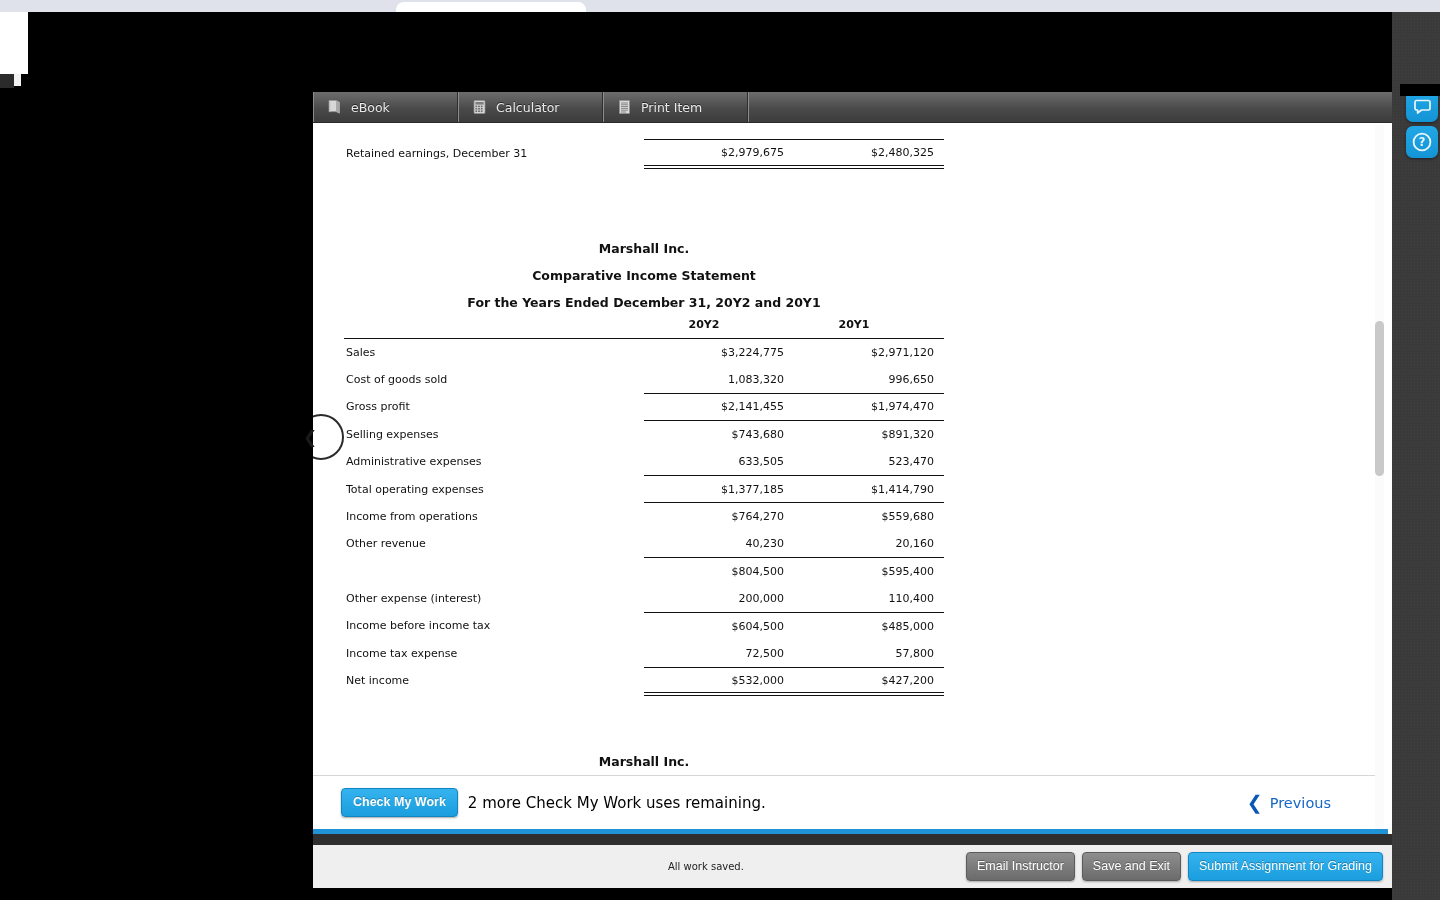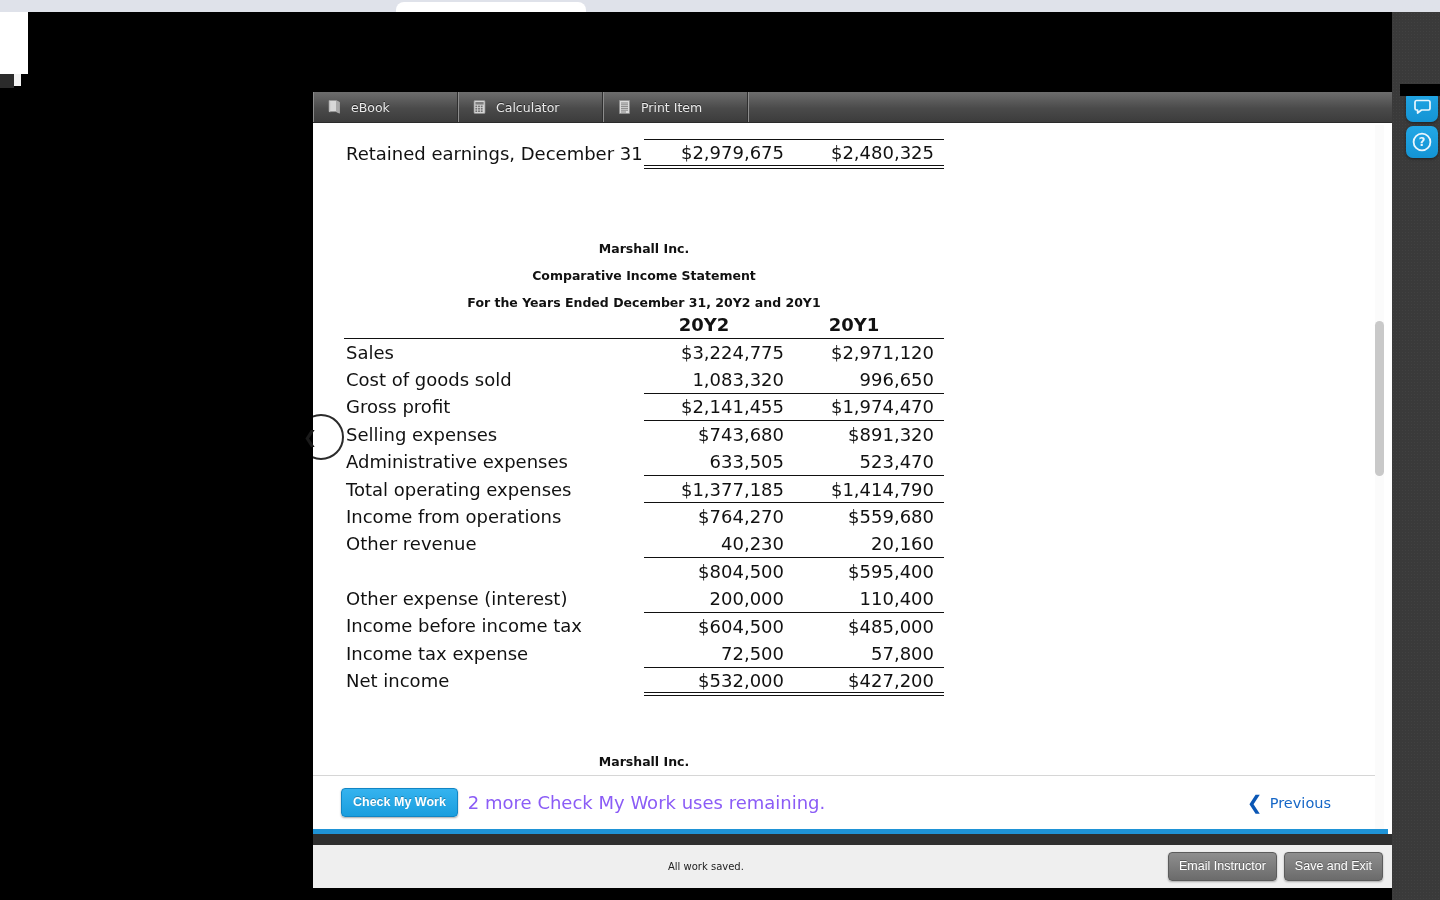--- a/index.html
+++ b/index.html
@@ -79,21 +79,21 @@
     position: absolute; left: 0; top: 31px; width: 1079px; height: 744px;
     background: #fff; overflow: hidden;
   }
   .doc-page {
     position: relative; width: 1079px; padding: 0; background: #fff;
   }
   .stmt {
     position: absolute;
     left: 31px; width: 600px;
     border-collapse: collapse;
-    font-size: 18px; color: #111;
+    font-size: 11px; color: #111;
   }
   .stmt td { padding: 0; height: 27.4px; vertical-align: middle; }
   .c-label { width: 300px; padding-left: 2px !important; white-space: nowrap; }
   .c-n1 { width: 150px; text-align: right; padding-right: 10px !important; }
   .c-n2 { width: 150px; text-align: right; padding-right: 10px !important; }
   .bt-num .c-n1, .bt-num .c-n2 { border-top: 1.6px solid #111; }
   .bb-num .c-n1, .bb-num .c-n2 { border-bottom: 1.6px solid #111; }
   .dbl-num .c-n1, .dbl-num .c-n2 { border-bottom: 4px double #111; }
   .hdr-line td { border-bottom: 1.6px solid #111; }
   .col-head td { font-weight: bold; text-align: center; }
@@ -124,21 +124,21 @@
   .cmw-btn {
     margin-left: 20px;
     background: linear-gradient(#35b3ef, #1a9ede);
     color: #fff; font-size: 12.5px; font-weight: bold;
     border: 1px solid #1185c4; border-radius: 4px;
     padding: 6px 11px 7px; cursor: pointer;
     box-shadow: 0 1px 2px rgba(0,0,0,.35);
     text-shadow: 0 -1px 0 rgba(0,0,0,.25);
     white-space: nowrap;
   }
-  .cmw-text { margin-left: 10px; font-size: 18px; color: #8b5cf6; }
+  .cmw-text { margin-left: 10px; font-size: 15px; color: #000000; }
   .prev-link {
     margin-left: auto; margin-right: 44px;
     display: flex; align-items: center; gap: 7px;
     color: #1667c7; font-size: 14.5px; cursor: pointer; white-space: nowrap;
   }
   .chev { font-size: 19px; line-height: 1; color: #0b57b5; font-weight: bold; }
 
   
   .blue-rule {
     position: absolute; left: 0; top: 737px; width: 1075px; height: 5px;
@@ -389,20 +389,21 @@
     </div>
 
     <div class="blue-rule"></div>
     <div class="dark-band"></div>
 
     <div class="footer">
       <span class="saved-text">All work saved.</span>
       <div class="footer-btns">
         <button class="btn btn-gray">Email Instructor</button>
         <button class="btn btn-gray">Save and Exit</button>
+        <button class="btn btn-blue">Submit Assignment for Grading</button>
       </div>
     </div>
 
   </div>
 
   <div class="circ-nav"></div>
   <div class="circ-mask"></div>
   <div class="circ-arrow">❮</div>
 
   <div class="side-tab side-chat">

